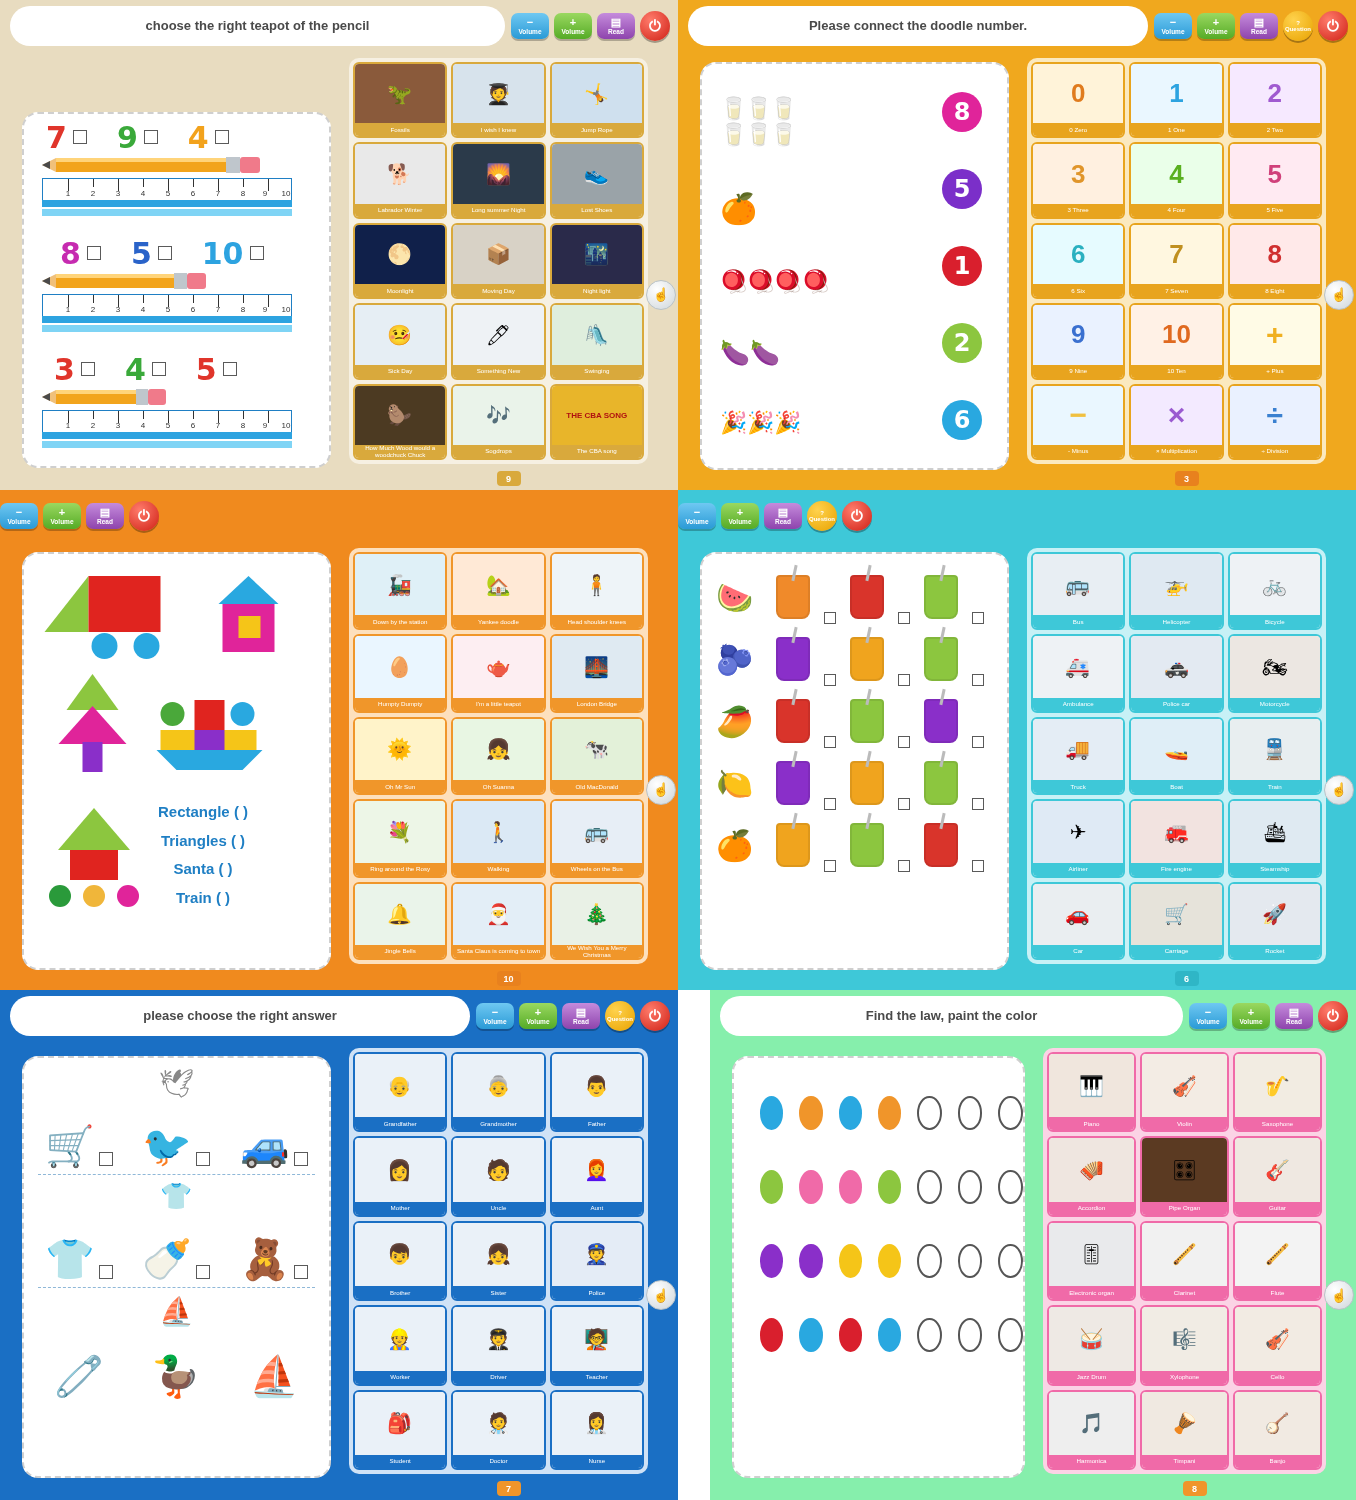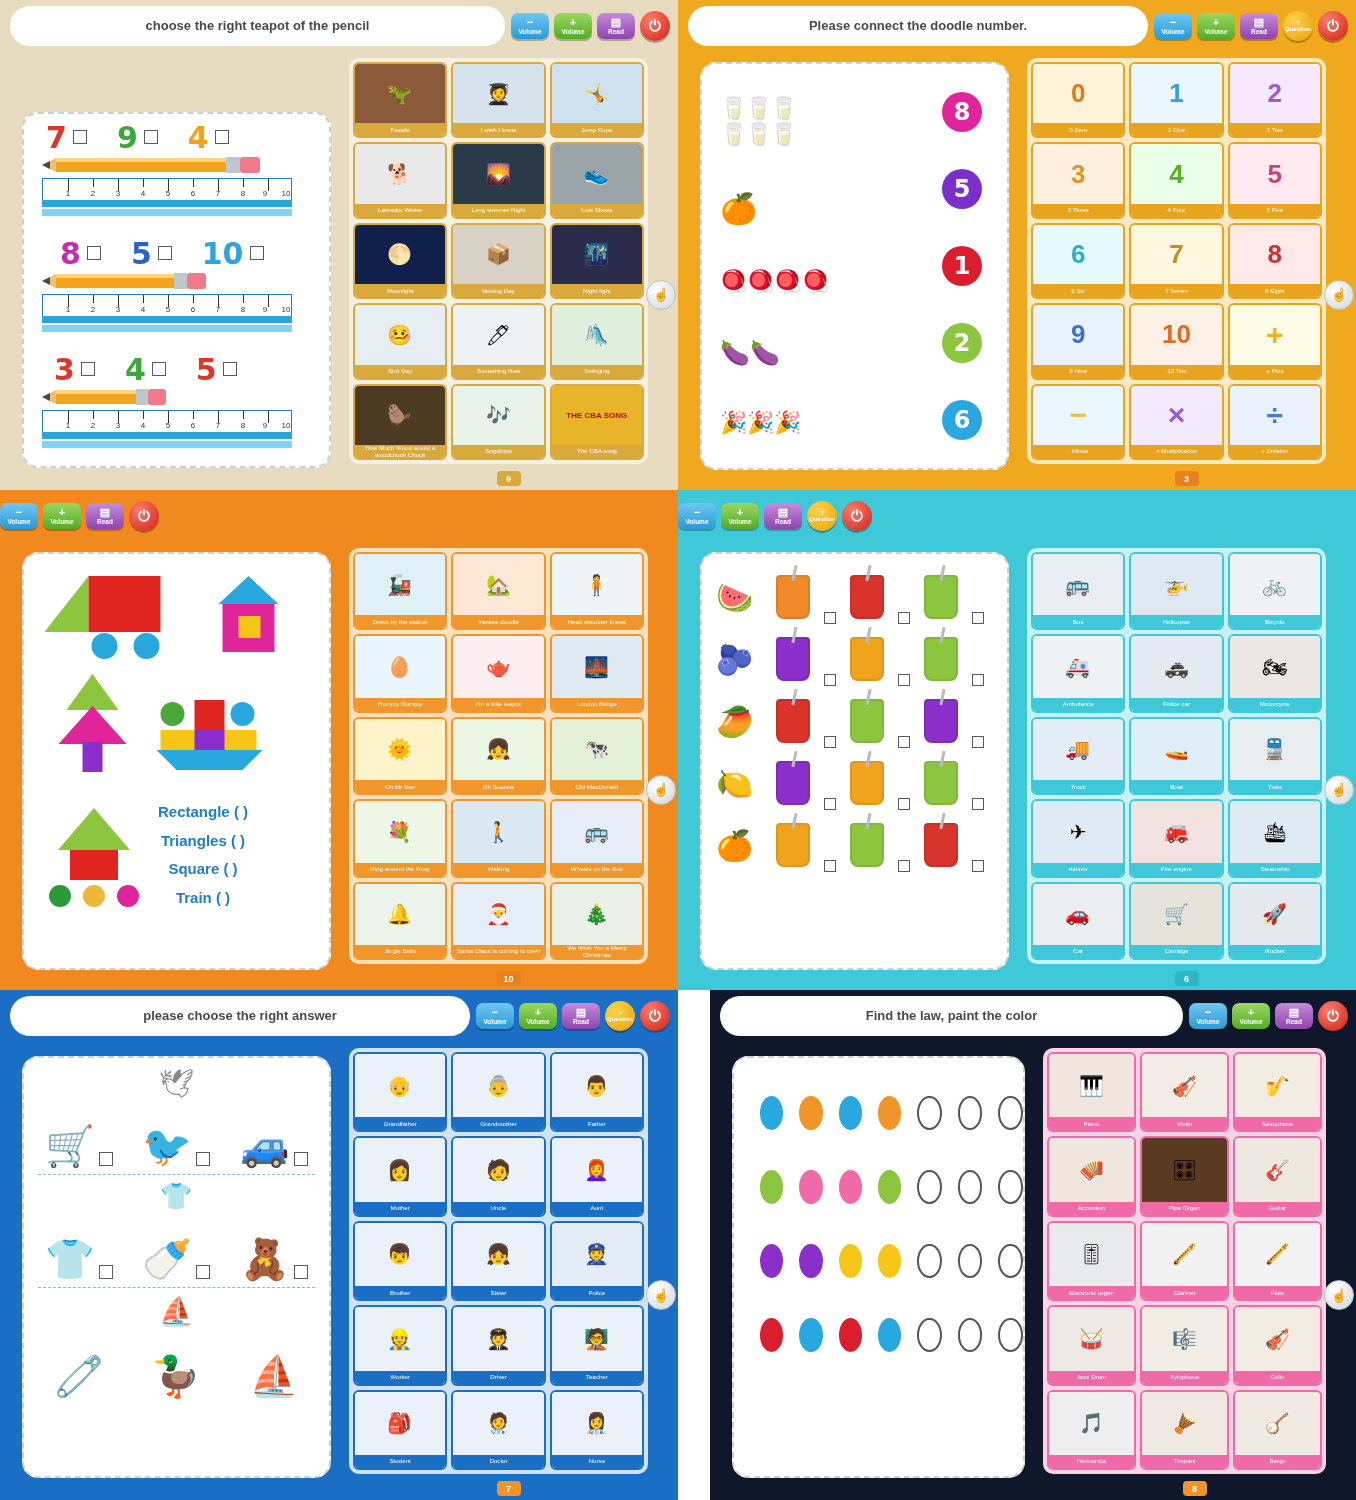--- a/index.html
+++ b/index.html
@@ -529,21 +529,21 @@
             <svg width="120" height="110" viewBox="0 0 120 110">
               <polygon points="56,8 92,50 20,50" fill="#8cc63f"></polygon>
               <rect x="32" y="50" width="48" height="30" fill="#e0241f"></rect>
               <circle cx="22" cy="96" r="11" fill="#2a9a3a"></circle>
                 <circle cx="56" cy="96" r="11" fill="#f0b63a"></circle>
                 <circle cx="90" cy="96" r="11" fill="#e0249a"></circle>
             </svg>
             <div class="legend">
               <div><span>Rectangle</span> <span>(     )</span></div>
               <div><span>Triangles</span> <span>(     )</span></div>
-              <div><span>Square</span> <span>(     )</span></div>
+              <div><span>Santa</span> <span>(     )</span></div>
               <div><span>Train</span> <span>(     )</span></div>
             </div>
           </div>
         </div>
       </div>
       <div class="rightpage">
         <div class="rightsheet" style="top:6px; bottom:26px; background:#fde0bd; border-radius:10px;">
           <div class="cards" style="grid-template-columns:repeat(3,1fr); grid-template-rows:repeat(5,1fr);">
             <div class="card" style="border-color:#f0962a">
                 <div class="pic" style="background:#dff0f7">🚂</div>
@@ -908,21 +908,21 @@
           </div>
         </div>
         <div class="thumb">
             <span>☝</span>
           </div>
         <div class="pagenum" style="background:#f0952a">7</div>
       </div>
     </div>
   </div>
 
-  <div class="panel" style="background:#0f172a;margin-left:32px;">
+  <div class="panel" style="background:#86efac;margin-left:32px;">
     <div class="header">
       <div class="title-pill">Find the law, paint the color</div>
       <div class="btnrow">
         <div class="ctrl c-blue">
             <span class="glyph">−</span>
             <span>Volume</span>
           </div>
         <div class="ctrl c-green">
             <span class="glyph">+</span>
             <span>Volume</span>

